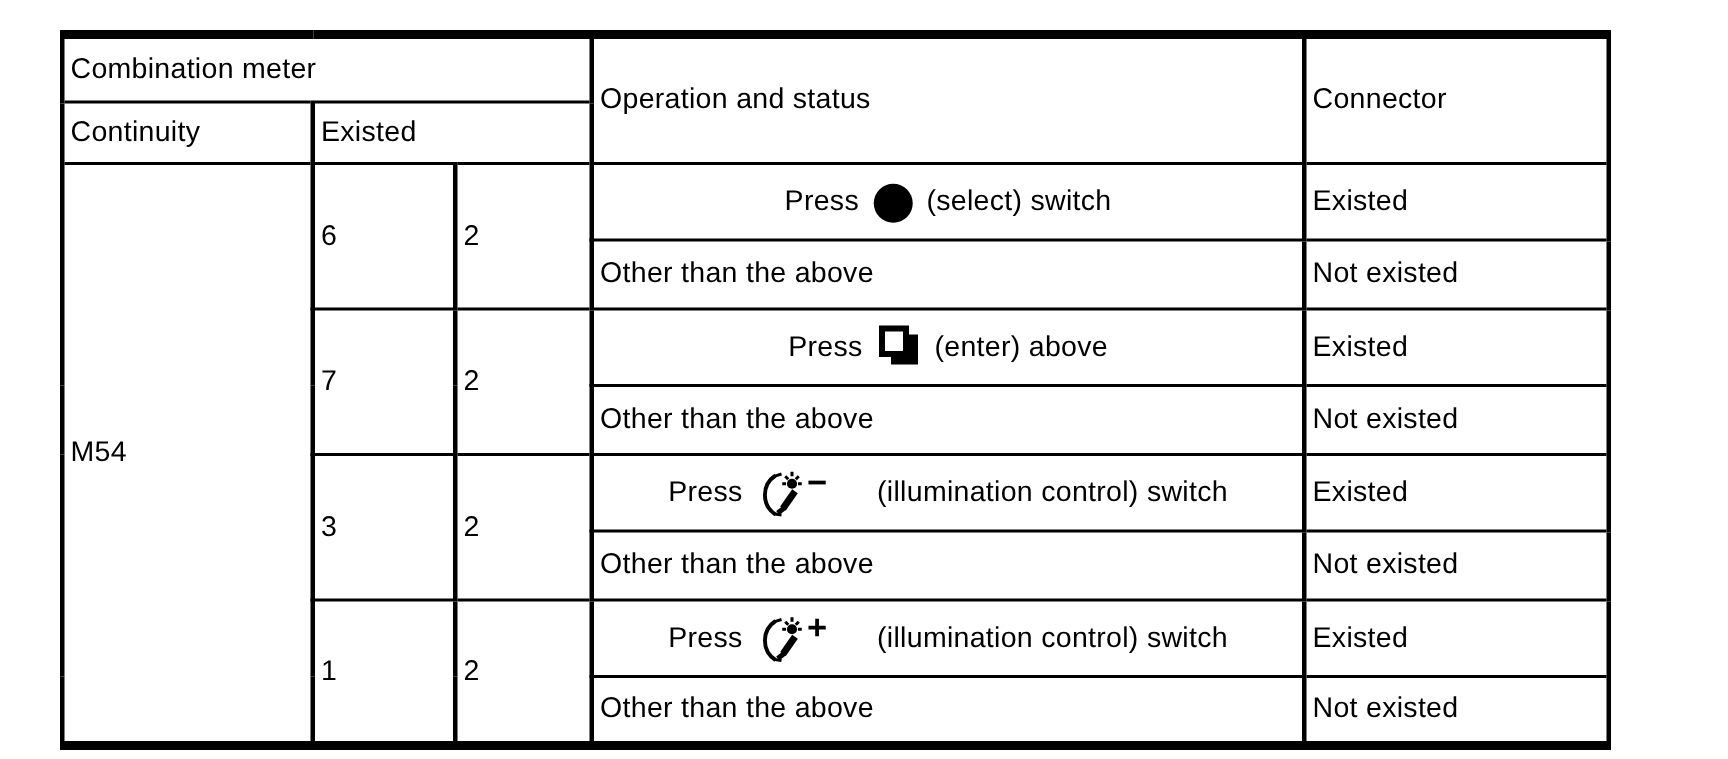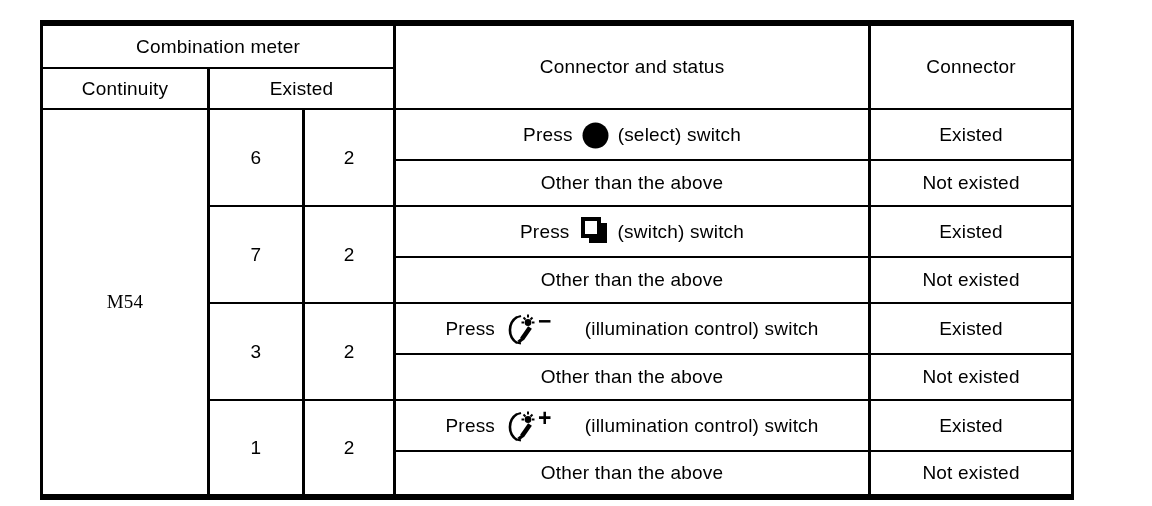--- a/index.html
+++ b/index.html
@@ -22,42 +22,41 @@
     table-layout: fixed;
     width: 1031px;
     border-top: 6px solid #000;
     border-bottom: 6px solid #000;
   }
   table.spec td {
     border-left: 3px solid #000;
     border-right: 3px solid #000;
     border-top: 2px solid #000;
     border-bottom: 2px solid #000;
-    text-align: center;
     vertical-align: middle;
     font-size: 19px;
     letter-spacing: 0.2px;
     padding: 0 4px;
     overflow: hidden;
   }
   
   td.no-left  { border-left: none; }
   td.no-right { border-right: none; }
 
   
   tr.hrow1 { height: 45px; }
   tr.hrow2 { height: 41px; }
   td.h-comb { border-top: none; border-bottom: 3px solid #000; }
   td.h-span { border-top: none; border-bottom: 4px solid #000; }
   td.h-sub  { border-bottom: 4px solid #000; }
 
   tr.press-row { height: 51px; }
   tr.other-row { height: 46px; }
   td.group-top { border-top: 3px solid #000; }
-  td.conn-cell { border-top: none; border-bottom: none; font-family: Liberation Serif, serif; }
+  td.conn-cell { border-top: none; border-bottom: none; }
   td.last { border-bottom: none; }
 
   .press-line {
     display: flex;
     align-items: center;
     justify-content: center;
     white-space: nowrap;
   }
   .press-prefix { margin-right: 9px; }
   .press-suffix { margin-left: 9px; }
@@ -85,21 +84,21 @@
     <col style="width:167px">
     <col style="width:95px">
     <col style="width:91px">
     <col style="width:475px">
     <col style="width:203px">
   </colgroup>
 
   <tbody>
         <tr class="hrow1">
     <td colspan="3" class="h-comb no-left">Combination meter</td>
-    <td rowspan="2" class="h-span">Connector and status</td>
+    <td rowspan="2" class="h-span">Operation and status</td>
     <td rowspan="2" class="h-span no-right">Connector</td>
   </tr>
 
   <tr class="hrow2">
     <td class="h-sub no-left">Continuity</td>
     <td colspan="2" class="h-sub">Existed</td>
   </tr>
 
   <tr class="press-row">
     <td rowspan="8" class="conn-cell no-left">M54</td>
@@ -128,21 +127,21 @@
     <td rowspan="2" class="group-top">2</td>
     <td class="group-top">
       <div class="press-line">
         <span class="press-prefix">Press</span>
         <span class="icon-box ent-icon">
           <svg width="30" height="31" viewBox="0 0 30 31">
             <rect x="10" y="8" width="18" height="20" fill="#000"></rect>
             <rect x="4" y="4" width="16" height="17" fill="#fff" stroke="#000" stroke-width="4"></rect>
           </svg>
         </span>
-        <span class="press-suffix">(switch) switch</span>
+        <span class="press-suffix">(enter) above</span>
       </div>
     </td>
     <td class="group-top no-right">Existed</td>
   </tr>
   <tr class="other-row">
     <td>Other than the above</td>
     <td class="no-right">Not existed</td>
   </tr>
 
   <tr class="press-row">

